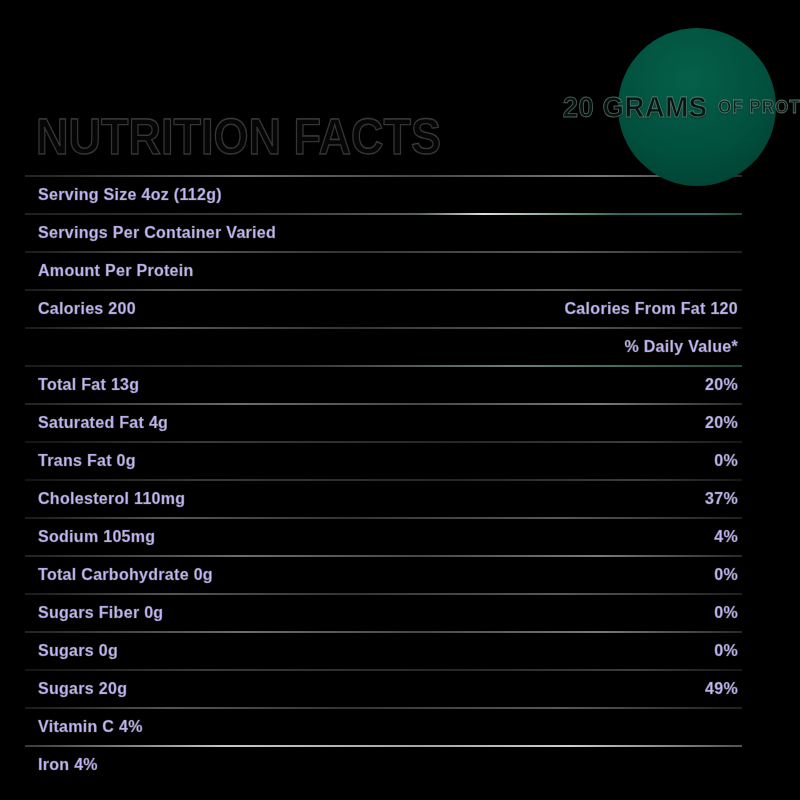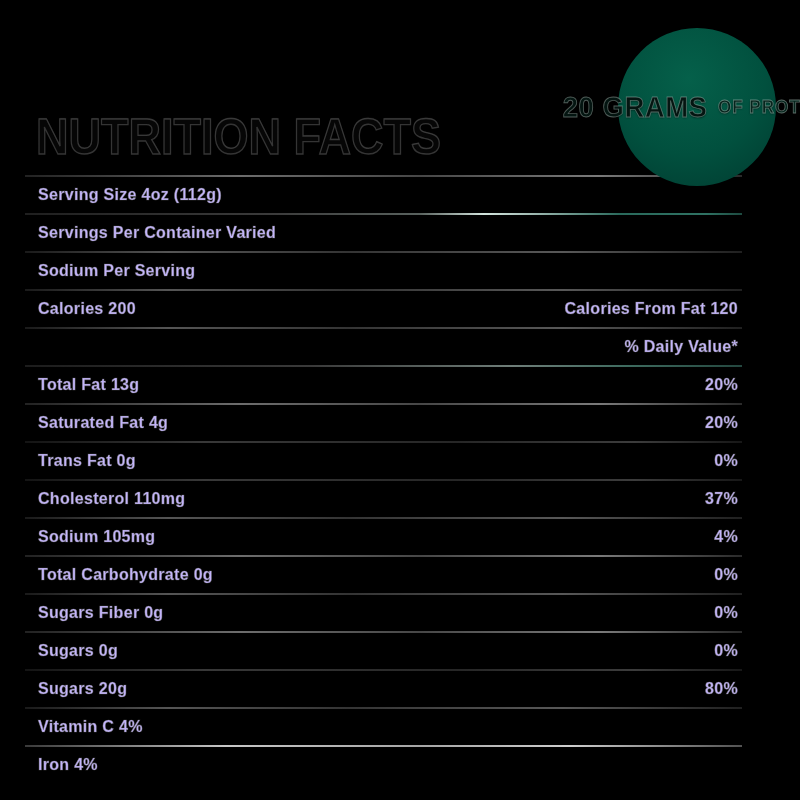--- a/index.html
+++ b/index.html
@@ -77,21 +77,21 @@
       <div class="row">
         <div class="sep sep-teal"></div>
         <div class="row-inner">
           <span class="cell deboss">Servings Per Container Varied</span>
           <span class="cell deboss"></span>
         </div>
       </div>
       <div class="row">
         <div class="sep sep-med"></div>
         <div class="row-inner">
-          <span class="cell deboss">Sodium Per Serving</span>
+          <span class="cell deboss">Amount Per Protein</span>
           <span class="cell deboss"></span>
         </div>
       </div>
       <div class="row">
         <div class="sep sep-med"></div>
         <div class="row-inner">
           <span class="cell deboss">Calories 200</span>
           <span class="cell deboss">Calories From Fat 120</span>
         </div>
       </div>
@@ -155,21 +155,21 @@
         <div class="sep sep-medbright"></div>
         <div class="row-inner">
           <span class="cell deboss">Sugars 0g</span>
           <span class="cell deboss">0%</span>
         </div>
       </div>
       <div class="row">
         <div class="sep sep-dim"></div>
         <div class="row-inner">
           <span class="cell deboss">Sugars 20g</span>
-          <span class="cell deboss">80%</span>
+          <span class="cell deboss">49%</span>
         </div>
       </div>
       <div class="row">
         <div class="sep sep-med"></div>
         <div class="row-inner">
           <span class="cell deboss">Vitamin C 4%</span>
           <span class="cell deboss"></span>
         </div>
       </div>
       <div class="row">

